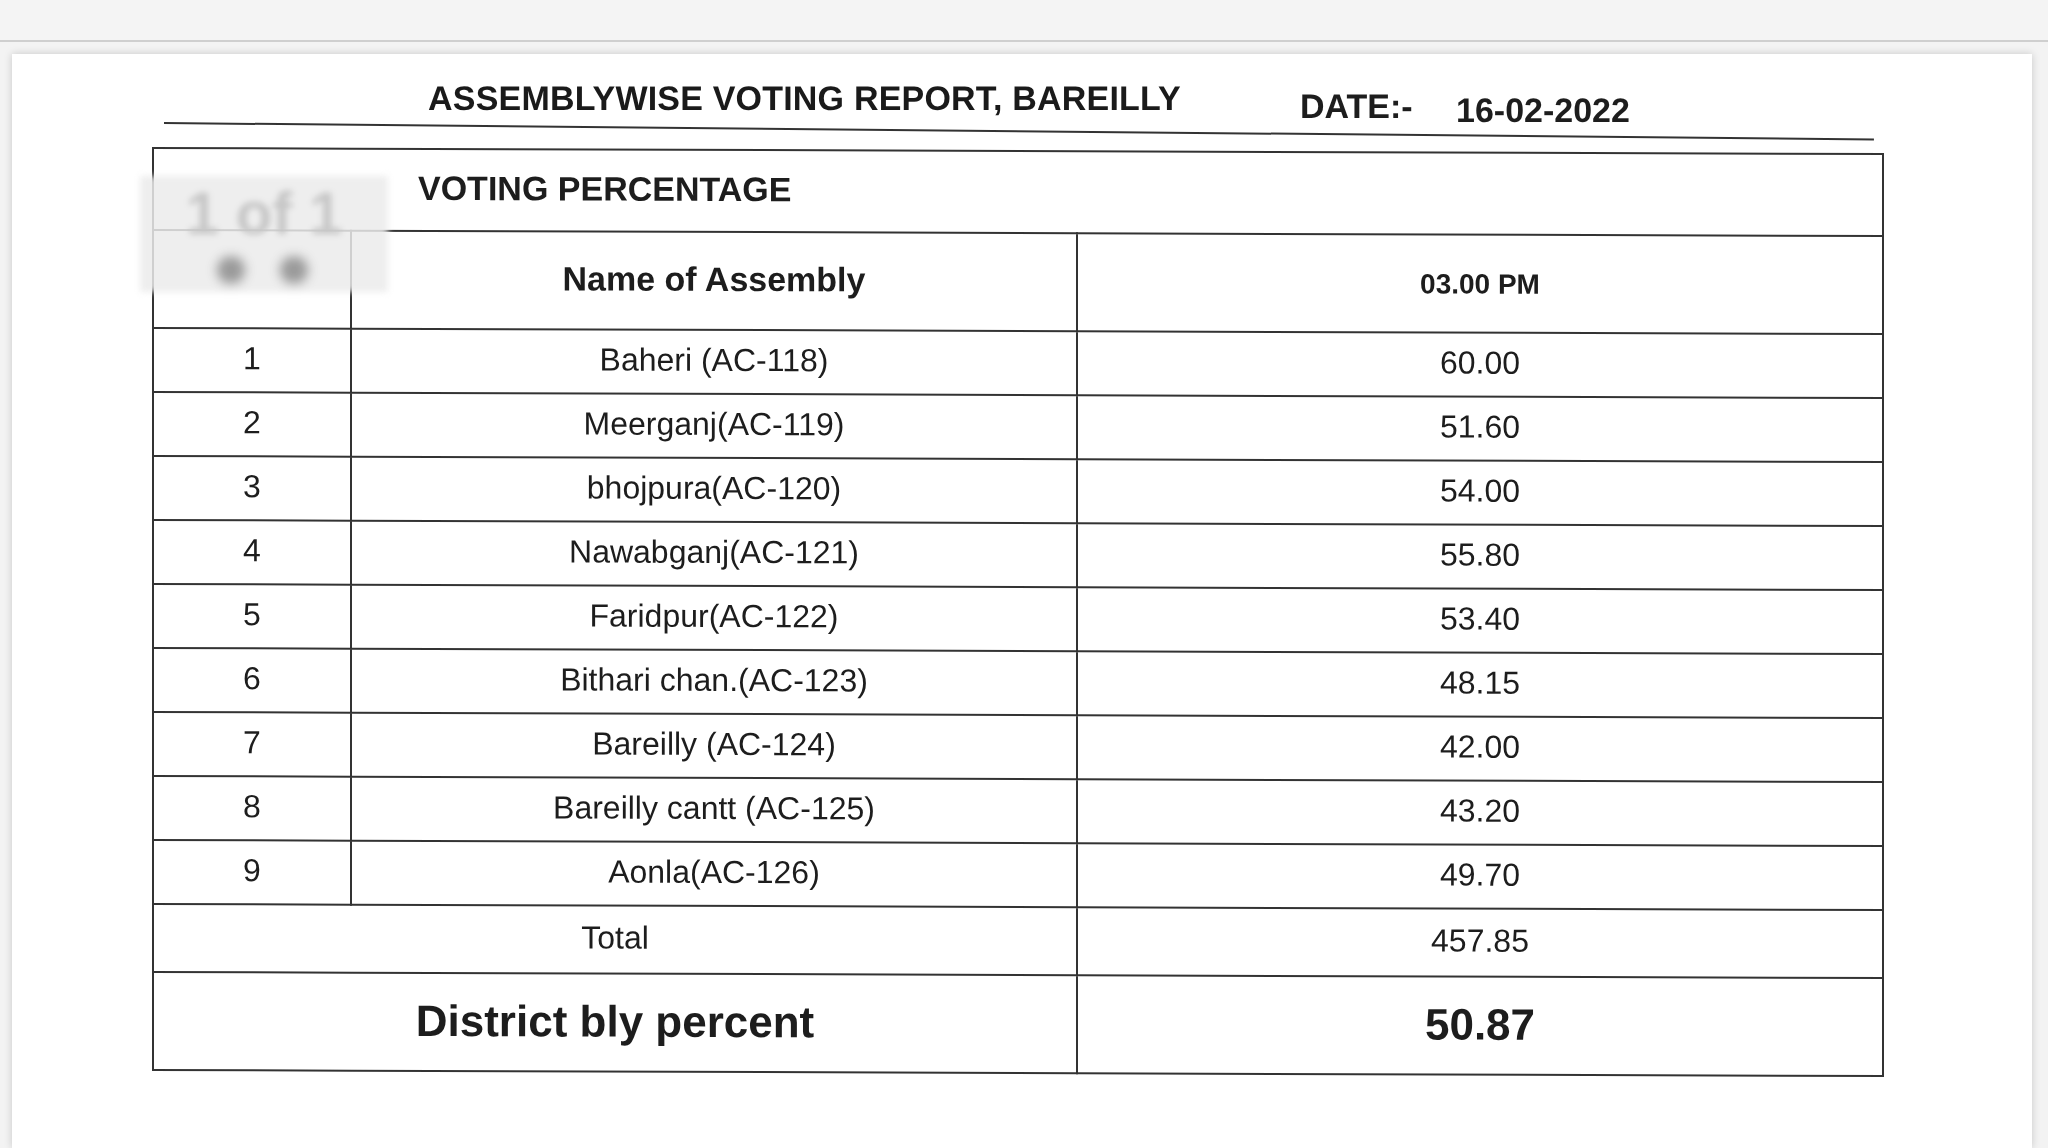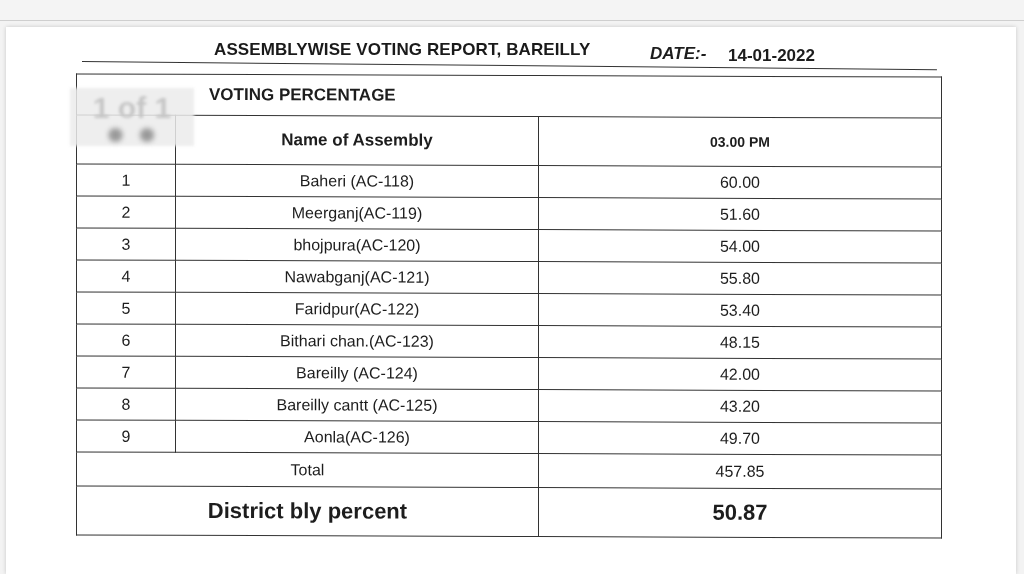--- a/index.html
+++ b/index.html
@@ -20,21 +20,21 @@
     box-shadow: 0 0 4px rgba(0,0,0,0.18);
   }
   .title {
     position:absolute; left:198px; top:40px;
     font-size:17px; font-weight:bold; letter-spacing:0.1px;
     color:#1a1a1a;
     margin-left:16px;
   }
   .date-label {
     position:absolute; left:650px; top:44px;
-    font-size:17px; font-weight:bold;font-style:italic;
+    font-size:17px; font-weight:bold;
   }
   .date-value {
     position:absolute; left:728px; top:46px;
     font-size:17px; font-weight:bold;
   }
   .rule {
     position:absolute; left:82px; top:61px; width:855px; height:0;
     border-top:1.5px solid #333;
     transform: rotate(0.55deg); transform-origin:left;
   }
@@ -77,21 +77,21 @@
 </style>
 </head>
 <body>
 
 <div class="topbar"></div>
 
 <div class="paper"></div>
 
 <div class="title">ASSEMBLYWISE VOTING REPORT, BAREILLY</div>
 <div class="date-label">DATE:-</div>
-<div class="date-value">14-01-2022</div>
+<div class="date-value">16-02-2022</div>
 <div class="rule"></div>
 
 <table class="report">
   <tbody>
       <tr class="hdr-section">
     <td colspan="3">VOTING PERCENTAGE</td>
   </tr>
   <tr class="hdr-cols">
     <td class="sn"></td>
     <td class="name">Name of Assembly</td>

